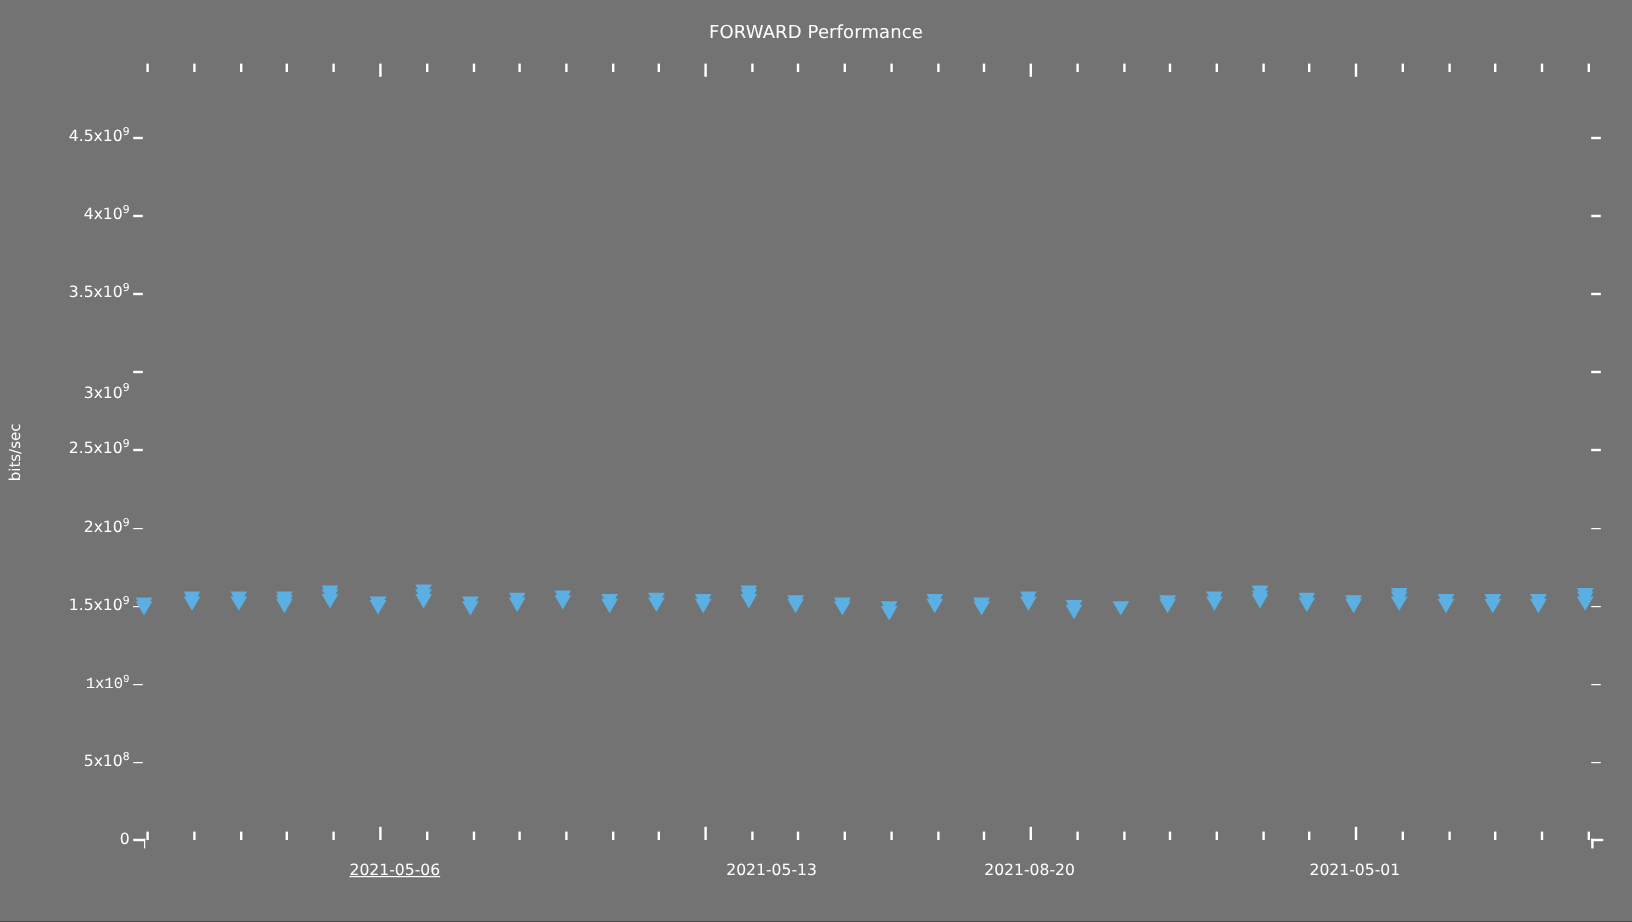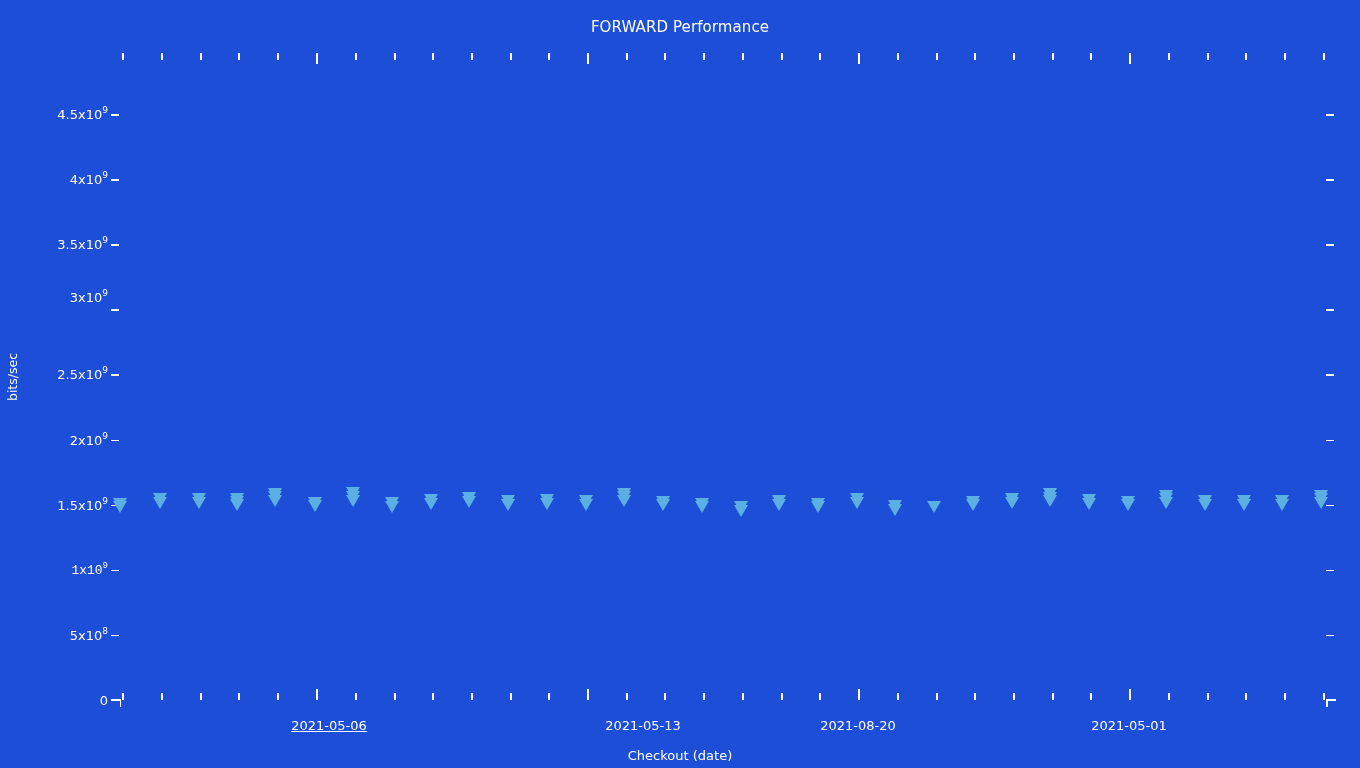--- a/index.html
+++ b/index.html
@@ -11,21 +11,21 @@
     width: 1360px;
     height: 768px;
     overflow: hidden;
     font-family: "DejaVu Sans", "Liberation Sans", sans-serif;
     color: #ffffff;
   }
   #chart-root {
     position: relative;
     width: 1360px;
     height: 768px;
-    background: #1d4ed8;
+    background: #737373;
   }
   .chart-title {
     position: absolute;
     left: 0;
     top: 18px;
     width: 1360px;
     text-align: center;
     font-size: 15px;
     font-weight: 400;
     color: #ffffff;
@@ -125,21 +125,21 @@
 
   <div class="chart-title">FORWARD Performance</div>
 
   <div class="ylabels-col" id="ylabels">
       <div class="ylabel-text" style="top: 700px;">0</div>
       <div class="ylabel-text" style="top: 634.889px;">5x10<sup>8</sup></div>
       <div class="ylabel-text" style="top: 569.778px; font-family: Liberation Mono, monospace;">1x10<sup>9</sup></div>
       <div class="ylabel-text" style="top: 504.667px;">1.5x10<sup>9</sup></div>
       <div class="ylabel-text" style="top: 439.556px;">2x10<sup>9</sup></div>
       <div class="ylabel-text" style="top: 374.444px;">2.5x10<sup>9</sup></div>
-      <div class="ylabel-text" style="top: 297px;">3x10<sup>9</sup></div>
+      <div class="ylabel-text" style="top: 328px;">3x10<sup>9</sup></div>
       <div class="ylabel-text" style="top: 244.222px;">3.5x10<sup>9</sup></div>
       <div class="ylabel-text" style="top: 179.111px;">4x10<sup>9</sup></div>
       <div class="ylabel-text" style="top: 114px;">4.5x10<sup>9</sup></div>
     </div>
 
   <div id="xlabels">
       <div class="xlabel-text" style="left: 329px; text-decoration: underline;">2021-05-06</div>
       <div class="xlabel-text" style="left: 603px; margin-left: 40px;">2021-05-13</div>
       <div class="xlabel-text" style="left: 858px;">2021-08-20</div>
       <div class="xlabel-text" style="left: 1129px;">2021-05-01</div>
@@ -306,15 +306,14 @@
       <div class="marker" style="border-top-color: rgb(92, 175, 226); left: 1237px; top: 494.76px;"></div>
       <div class="marker" style="border-top-color: rgb(92, 175, 226); left: 1275px; top: 498.667px;"></div>
       <div class="marker" style="border-top-color: rgb(92, 175, 226); left: 1275px; top: 494.76px;"></div>
       <div class="marker" style="border-top-color: rgb(92, 175, 226); left: 1314px; top: 497.364px;"></div>
       <div class="marker" style="border-top-color: rgb(92, 175, 226); left: 1314px; top: 493.458px;"></div>
       <div class="marker" style="border-top-color: rgb(92, 175, 226); left: 1314px; top: 489.551px;"></div>
     </div>
 
   <div class="axis-title-y">bits/sec</div>
 
-  <div class="axis-title-x">Checkout (date)</div>
 
 </div>
 
 </body></html>

